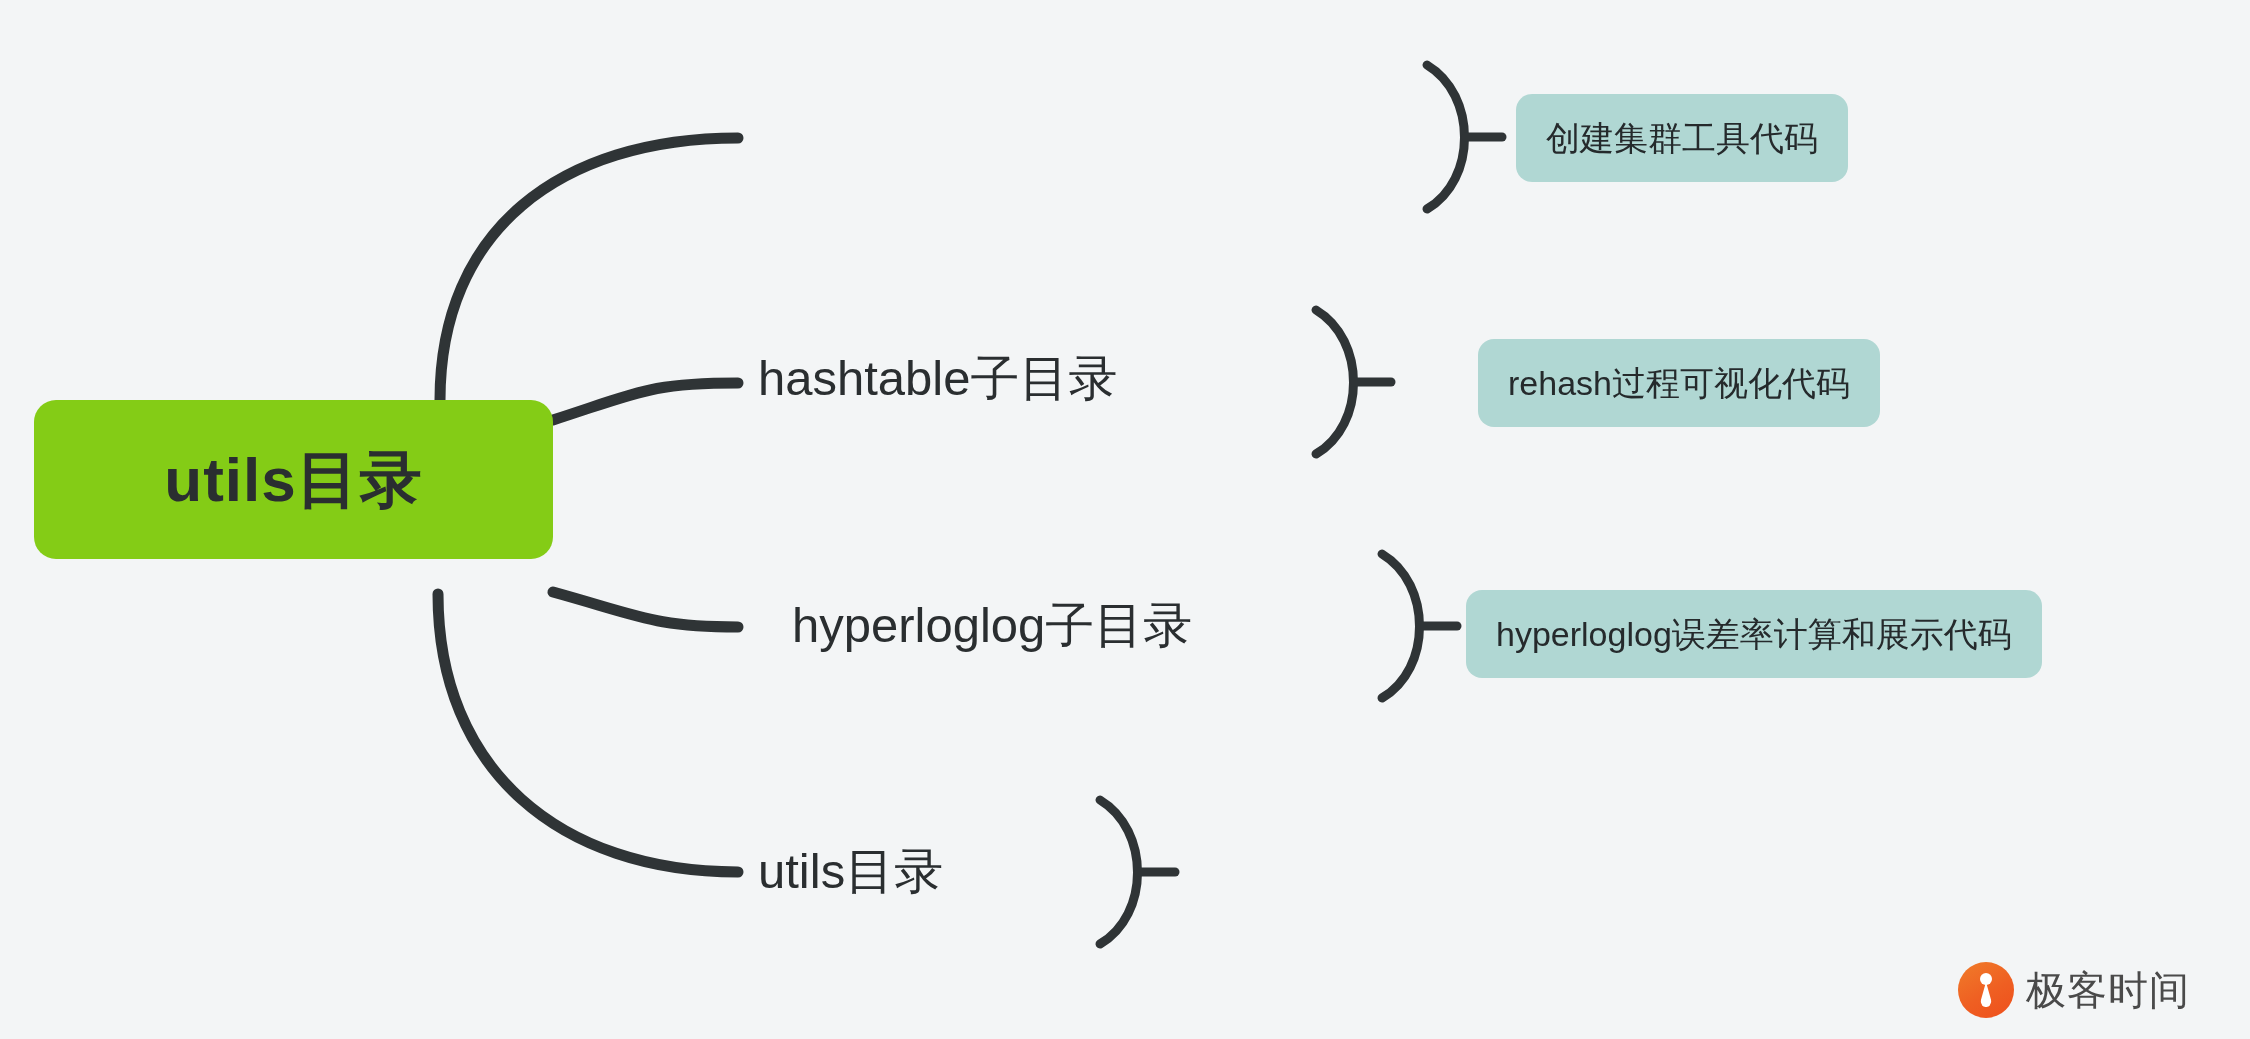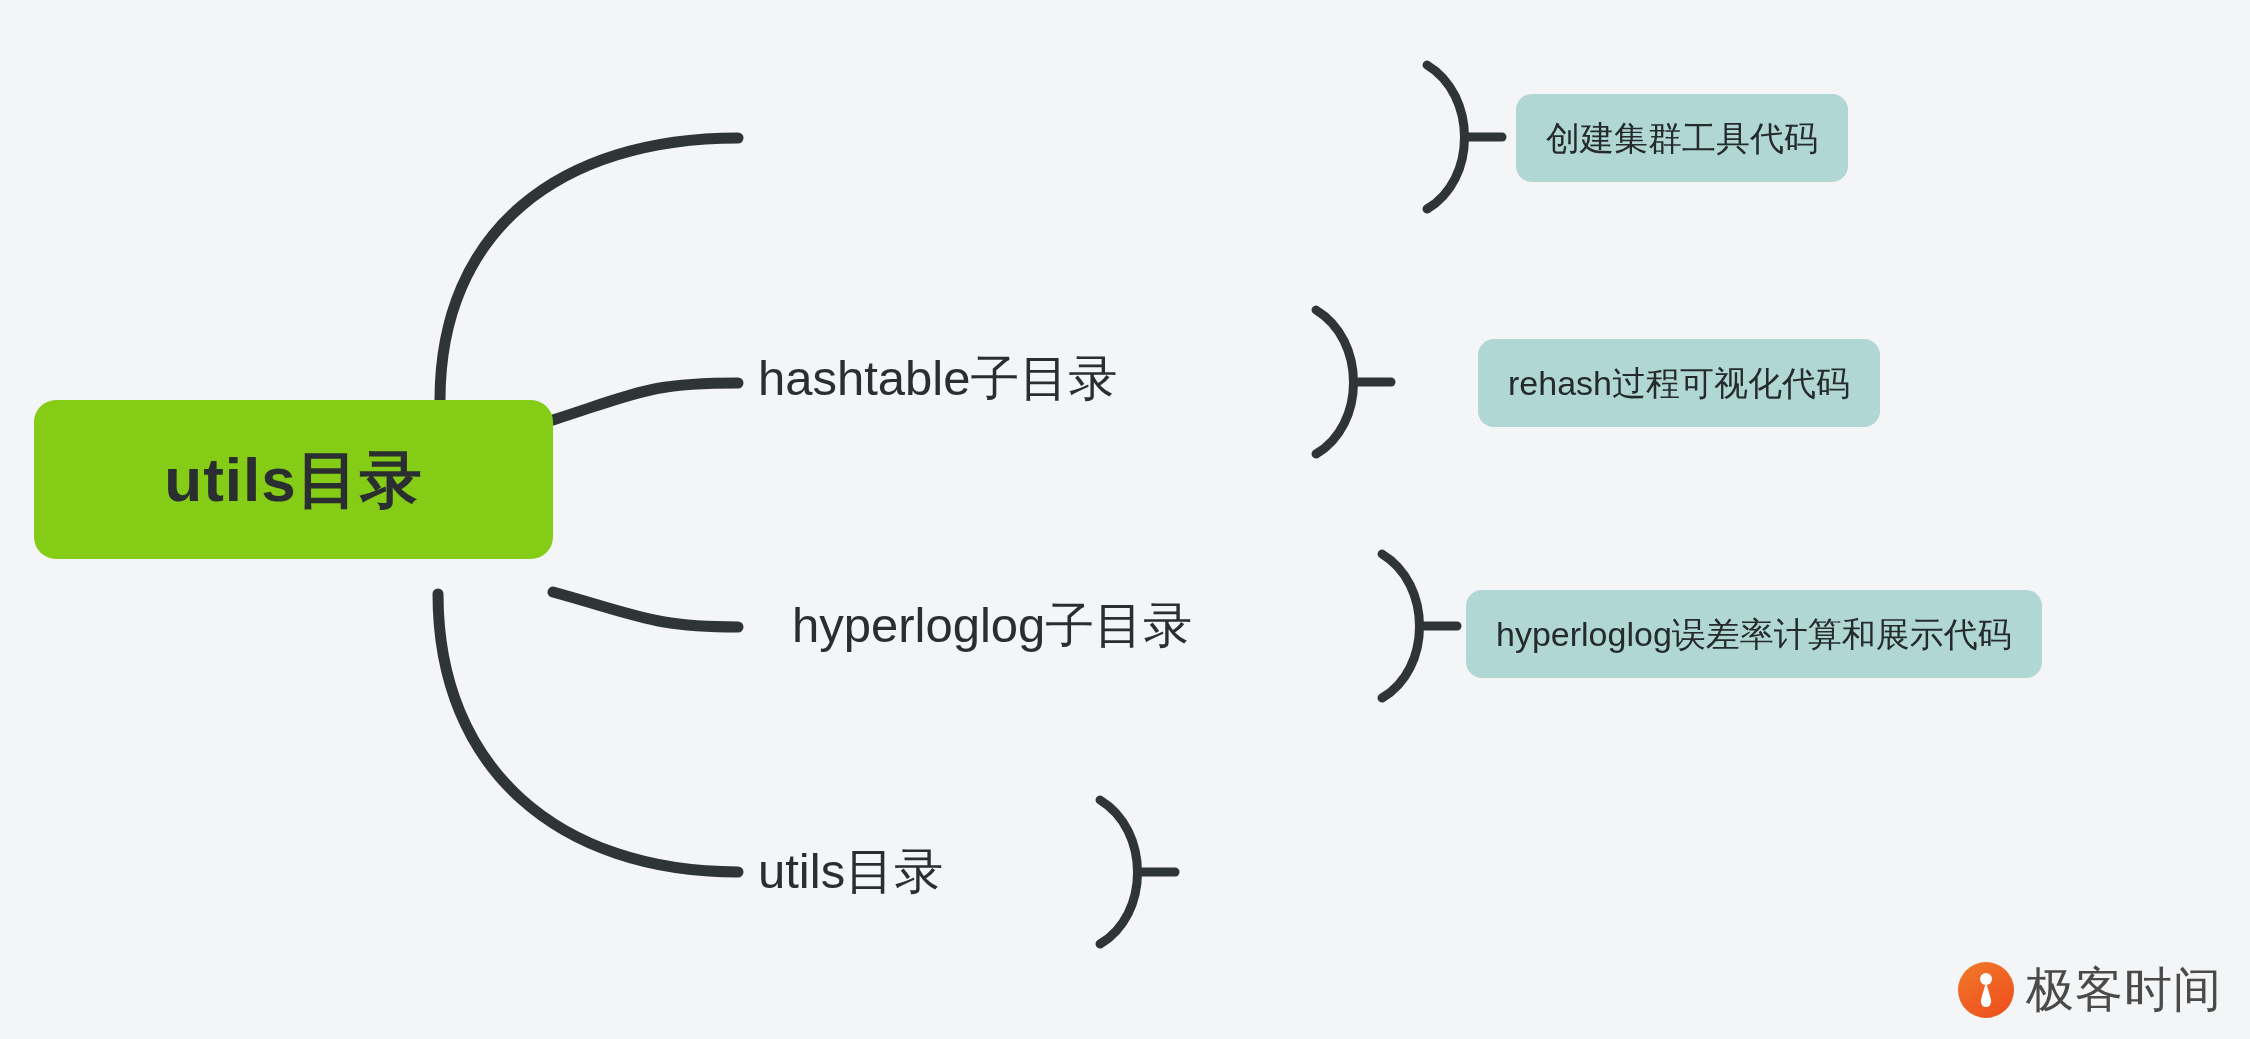--- a/index.html
+++ b/index.html
@@ -120,21 +120,21 @@
     left: 50%;
     top: 20px;
     transform: translateX(-50%);
     width: 11px;
     height: 25px;
     background: #ffffff;
     border-radius: 0 0 5px 5px;
     clip-path: polygon(50% 0%, 100% 78%, 78% 100%, 22% 100%, 0% 78%);
   }
   .wm-text {
-    font-size: 48px;
+    font-size: 40px;
     font-weight: 400;
     color: #4a4a4a;
     letter-spacing: 1px;
     line-height: 1;
     white-space: nowrap;
   }
 </style>
 </head>
 <body>
 

